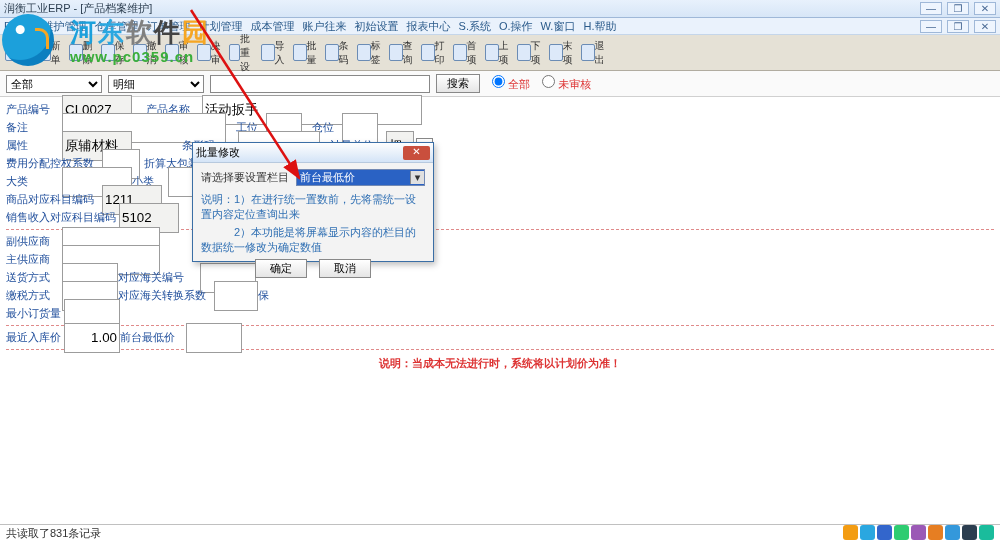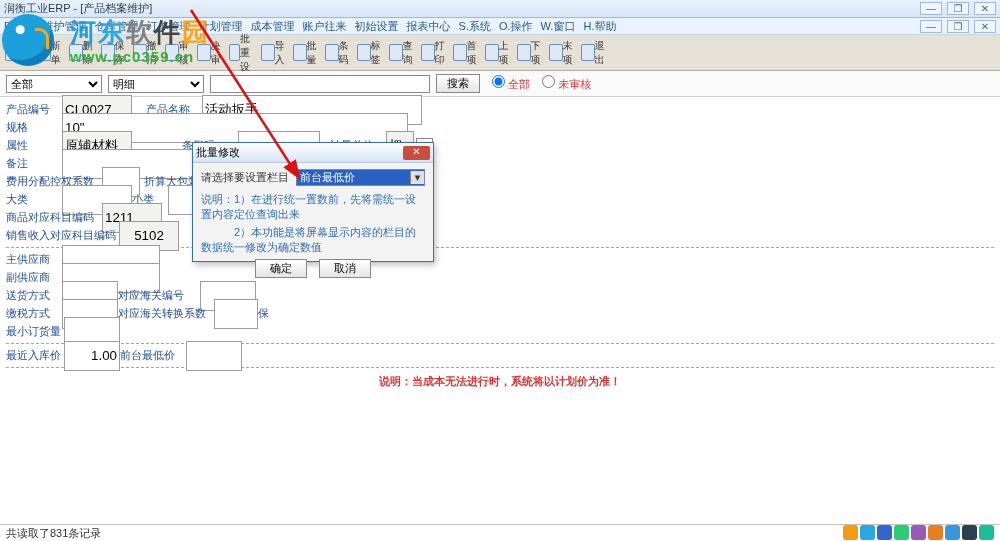--- a/index.html
+++ b/index.html
@@ -174,41 +174,37 @@
 </div>
 
 <div class="form">
   <div class="row">
     <span class="lab">产品编号</span>
     <input class="fld ro" style="width: 70px;" value="CL0027">
     <span class="lab" style="margin-left:14px">产品名称</span>
     <input class="fld" style="width: 220px;" value="活动扳手">
   </div>
   <div class="row">
-    <span class="lab">规格</span>
-    <input class="fld" style="width: 346px;" value="10&quot;">
+    <span class="lab">备注</span>
+    <input class="fld" style="width: 164px;">
+    <span class="lab" style="margin-left:10px;min-width:30px">工位</span>
+    <input class="fld" style="width: 36px;">
+    <span class="lab" style="margin-left:10px;min-width:30px">仓位</span>
+    <input class="fld" style="width: 36px;">
   </div>
   <div class="row">
     <span class="lab">属性</span>
     <input class="fld ro" style="width: 70px;" value="原辅材料">
     <span class="lab" style="margin-left:50px">条形码</span>
     <input class="fld" style="width: 82px;">
     <span class="lab" style="margin-left:10px">计量单位</span>
     <input class="fld ro" style="width: 28px;" value="把">
     <button class="btn" style="height:15px;padding:0 3px;margin-left:2px">...</button>
   </div>
   <div class="row">
-    <span class="lab">备注</span>
-    <input class="fld" style="width: 164px;">
-    <span class="lab" style="margin-left:10px;min-width:30px">工位</span>
-    <input class="fld" style="width: 36px;">
-    <span class="lab" style="margin-left:10px;min-width:30px">仓位</span>
-    <input class="fld" style="width: 36px;">
-  </div>
-  <div class="row">
     <span class="lab w90">费用分配控权系数</span>
     <input class="fld" style="width: 38px;">
     <span class="lab w90" style="margin-left:4px">折算大包装系数</span>
     <input class="fld" style="width: 38px;">
     <span class="lab" style="min-width:52px">折算选择</span>
     <input class="fld ro" style="width: 90px; font-size: 10px;" value="折算 = 规格 X 系数">
   </div>
   <div class="row">
     <span class="lab">大类</span>
     <input class="fld" style="width: 70px;">
@@ -216,29 +212,29 @@
     <input class="fld" style="width: 70px;">
     <span class="lab" style="min-width:66px">是否有批号</span>
     <input class="fld" style="width: 30px;">
   </div>
   <div class="row">
     <span class="lab w90">商品对应科目编码</span>
     <input class="fld ro" style="width: 60px;" value="1211">
   </div>
   <div class="row">
     <span class="lab" style="min-width:112px">销售收入对应科目编码</span>
-    <input class="fld ro" style="width: 60px; text-align: center;" value="5102">
+    <input class="fld ro" style="width: 60px;" value="5102">
   </div>
   <hr class="dotline">
   <div class="row">
+    <span class="lab">副供应商</span>
+    <input class="fld" style="width: 98px;">
+  </div>
+  <div class="row">
     <span class="lab">主供应商</span>
-    <input class="fld" style="width: 98px;">
-  </div>
-  <div class="row">
-    <span class="lab">副供应商</span>
     <input class="fld" style="width: 98px;">
   </div>
   <div class="row">
     <span class="lab">送货方式</span>
     <input class="fld" style="width: 56px;">
     <span class="lab w74">对应海关编号</span>
     <input class="fld" style="width: 56px;">
   </div>
   <div class="row">
     <span class="lab">缴税方式</span>

